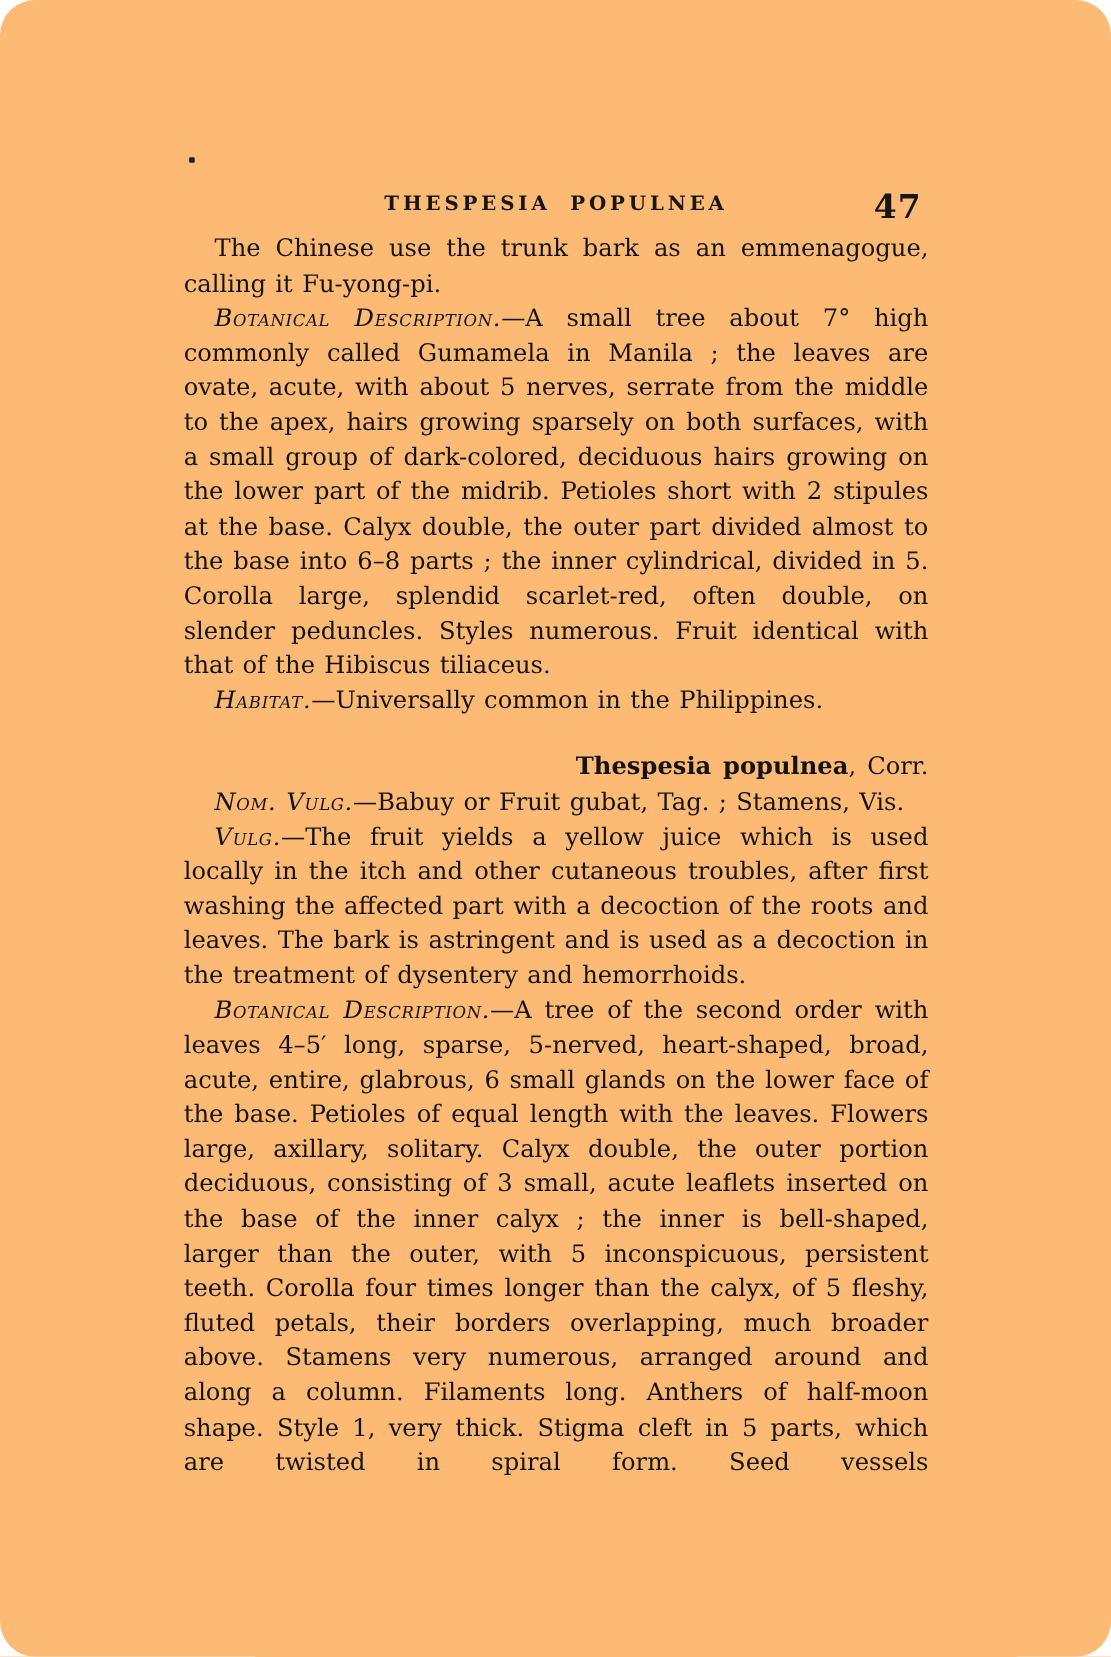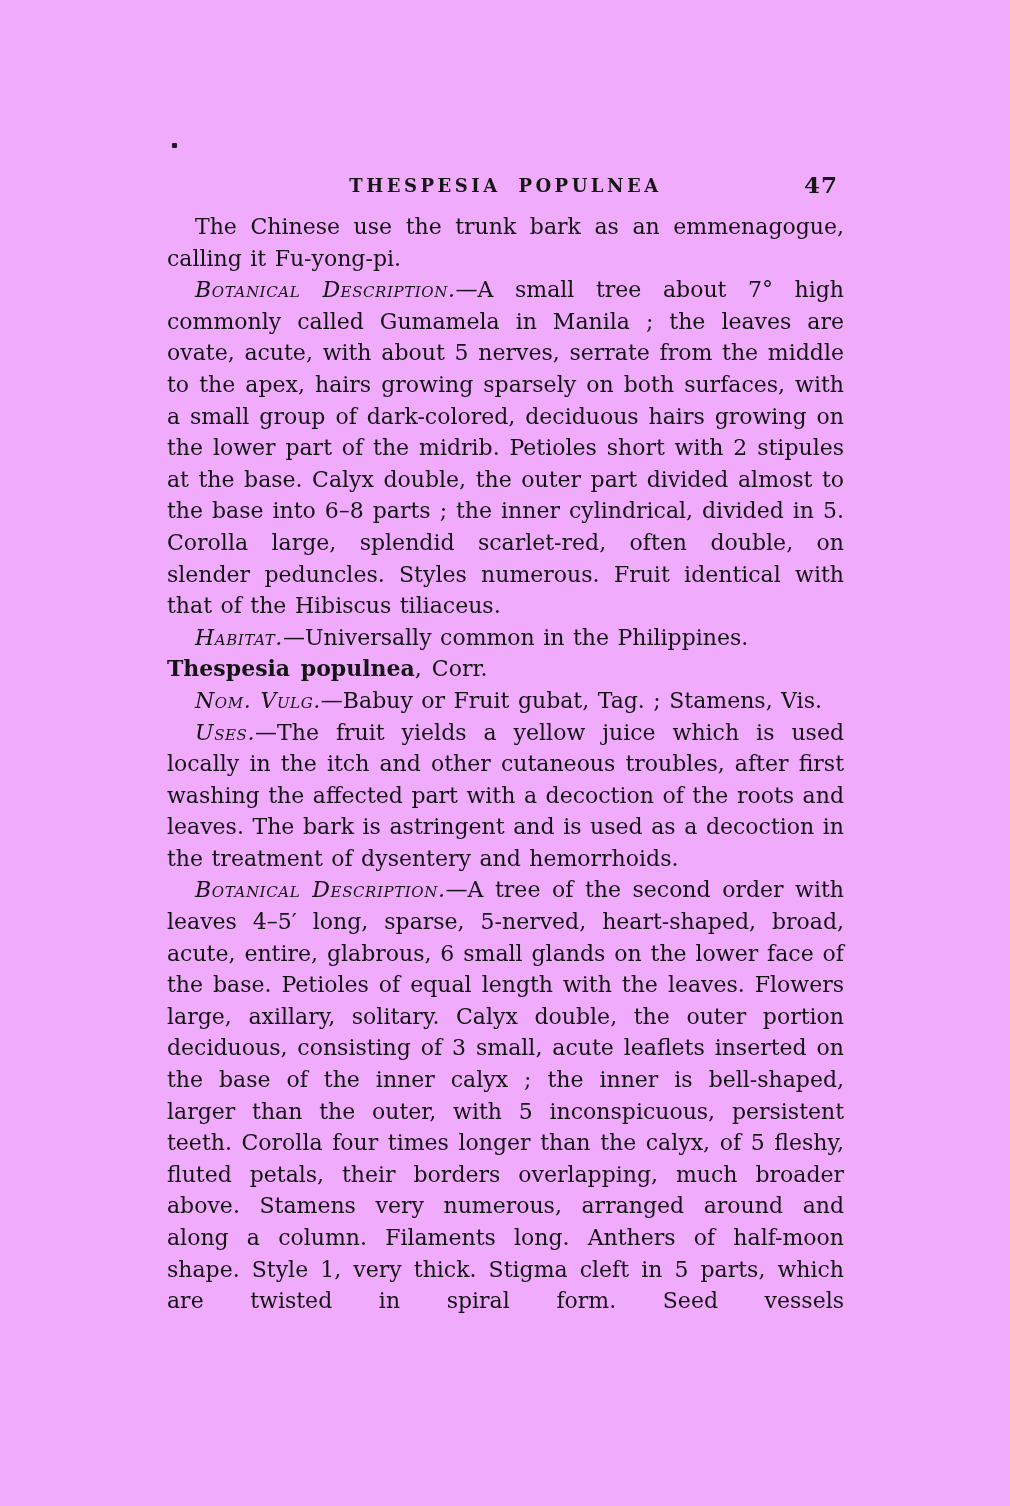--- a/index.html
+++ b/index.html
@@ -4,21 +4,21 @@
 <style>
   * { margin: 0; padding: 0; box-sizing: border-box; }
   html, body { width: 1010px; height: 1506px; }
   body {
     position: relative;
     background: #fefefe;
     color: #121212;
     font-family: "DejaVu Serif", "Liberation Serif", serif;
     overflow: hidden;
   }
-  .page { position: absolute; inset: 0; background: #f0abfc; }
+  .page { position: absolute; inset: 0; background: #fdba74; border-radius: 32px; }
 
   .ink-speck {
     position: absolute;
     left: 172px;
     top: 143px;
     width: 5px;
     height: 5px;
     background: #1c1c1c;
     border-radius: 1px;
   }
@@ -37,21 +37,21 @@
     font-weight: 700;
     letter-spacing: 3.5px;
     word-spacing: 8px;
     color: #161616;
     padding-top: 4px;
   }
   .page-number {
     position: absolute;
     right: 6px;
     top: 0;
-    font-size: 23px;
+    font-size: 30px;
     font-weight: 600;
     letter-spacing: 1px;
     color: #161616;
   }
 
   .text-block {
     position: absolute;
     left: 167px;
     top: 211px;
     width: 677px;
@@ -61,22 +61,23 @@
     line-height: 31.6px;
     text-align: justify;
     text-indent: 28px;
     color: #131313;
     word-spacing: 1.5px;
   }
   
   .text-block p:last-child { text-align-last: justify; }
 
   .text-block p.heading {
-    text-align: left;
+    text-align: right;
     text-indent: 0;
+    margin-top: 29px;
     word-spacing: 3px;
   }
   .seg-plain { font-style: normal; }
   .seg-italic { }
   .seg-bold { font-weight: 700; }
   .seg-smallcaps {
     font-variant: small-caps;
     letter-spacing: 0.6px;
     font-style: italic;
   }
@@ -92,17 +93,17 @@
     <span class="running-title">THESPESIA POPULNEA</span>
     <span class="page-number">47</span>
   </header>
 
   <main class="text-block">
       <p><span class="seg-plain">The Chinese use the trunk bark as an emmenagogue, calling it Fu-yong-pi.</span></p>
       <p><span class="seg-smallcaps">Botanical Description.</span><span class="seg-plain">—A small tree about 7° high commonly called </span><span class="seg-italic">Gumamela</span><span class="seg-plain"> in Manila&nbsp;; the leaves are ovate, acute, with about 5 nerves, serrate from the middle to the apex, hairs growing sparsely on both surfaces, with a small group of dark-colored, deciduous hairs growing on the lower part of the midrib. Petioles short with 2 stipules at the base. Calyx double, the outer part divided almost to the base into 6–8 parts&nbsp;; the inner cylindrical, divided in 5. Corolla large, splendid scarlet-red, often double, on slender peduncles. Styles numerous. Fruit identical with that of the </span><span class="seg-italic">Hibiscus tiliaceus</span><span class="seg-plain">.</span></p>
       <p><span class="seg-smallcaps">Habitat.</span><span class="seg-plain">—Universally common in the Philippines.</span></p>
       <p class="heading"><span class="seg-bold">Thespesia populnea</span><span class="seg-plain">, Corr.</span></p>
       <p><span class="seg-smallcaps">Nom. Vulg.</span><span class="seg-plain">—</span><span class="seg-italic">Babuy</span><span class="seg-plain"> or </span><span class="seg-italic">Fruit gubat</span><span class="seg-plain">, Tag.&nbsp;; </span><span class="seg-italic">Stamens</span><span class="seg-plain">, Vis.</span></p>
-      <p><span class="seg-smallcaps">Uses.</span><span class="seg-plain">—The fruit yields a yellow juice which is used locally in the itch and other cutaneous troubles, after first washing the affected part with a decoction of the roots and leaves. The bark is astringent and is used as a decoction in the treatment of dysentery and hemorrhoids.</span></p>
+      <p><span class="seg-smallcaps">Vulg.</span><span class="seg-plain">—The fruit yields a yellow juice which is used locally in the itch and other cutaneous troubles, after first washing the affected part with a decoction of the roots and leaves. The bark is astringent and is used as a decoction in the treatment of dysentery and hemorrhoids.</span></p>
       <p><span class="seg-smallcaps">Botanical Description.</span><span class="seg-plain">—A tree of the second order with leaves 4–5′ long, sparse, 5-nerved, heart-shaped, broad, acute, entire, glabrous, 6 small glands on the lower face of the base. Petioles of equal length with the leaves. Flowers large, axillary, solitary. Calyx double, the outer portion deciduous, consisting of 3 small, acute leaflets inserted on the base of the inner calyx&nbsp;; the inner is bell-shaped, larger than the outer, with 5 inconspicuous, persistent teeth. Corolla four times longer than the calyx, of 5 fleshy, fluted petals, their borders overlapping, much broader above. Stamens very numerous, arranged around and along a column. Filaments long. Anthers of half-moon shape. Style 1, very thick. Stigma cleft in 5 parts, which are twisted in spiral form. Seed vessels</span></p>
     </main>
 
 </div>
 
 </body></html>

